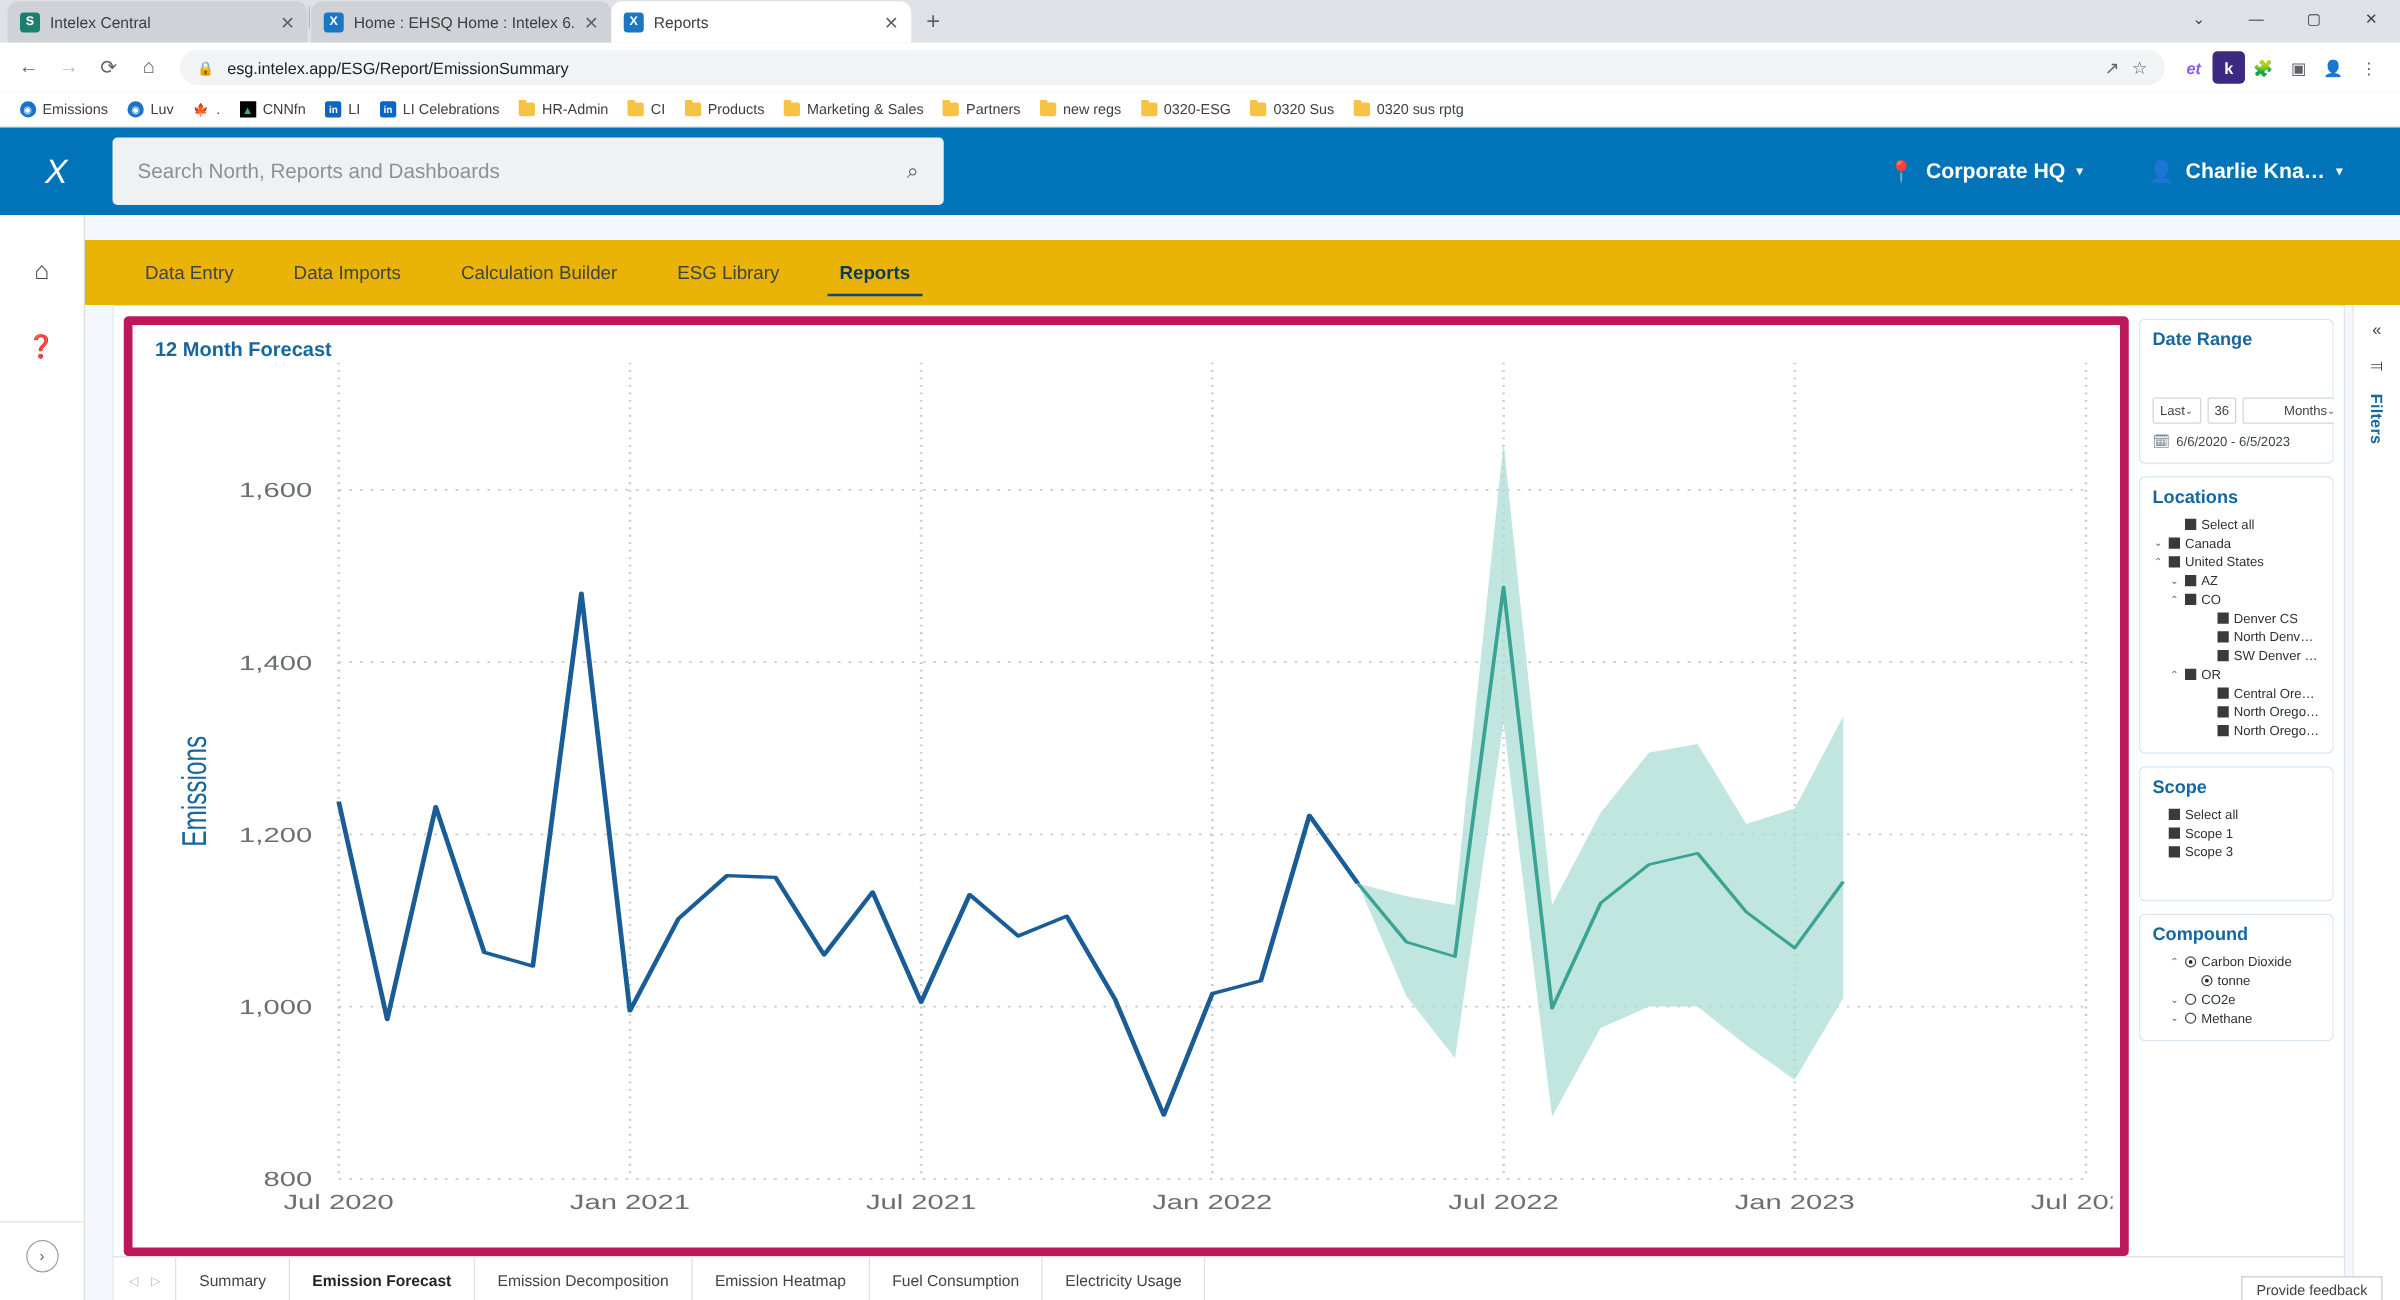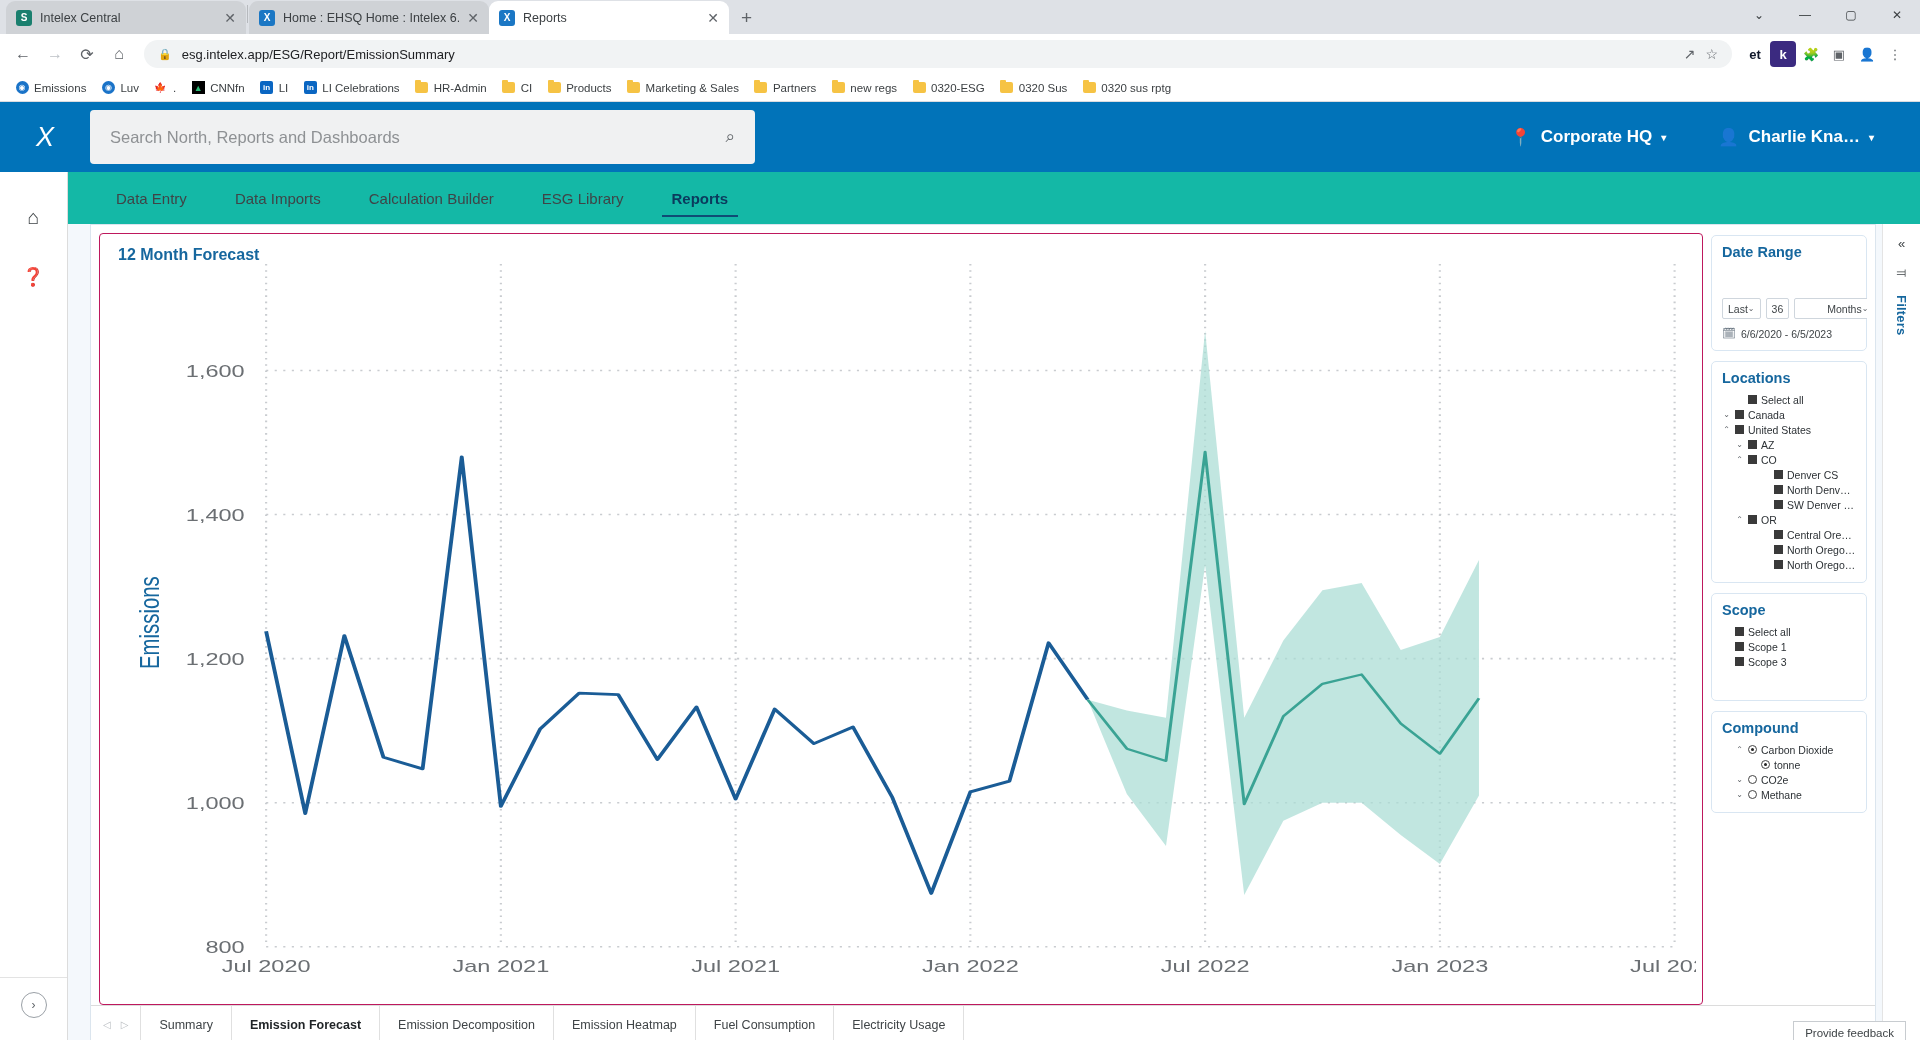--- a/index.html
+++ b/index.html
@@ -103,43 +103,43 @@
   .railicon { width: 34px; height: 34px; display:flex; align-items:center; justify-content:center;
               color: #3f4447; font-size: 20px; margin-bottom: 26px; }
   .railbottom { margin-top: auto; padding: 14px 0 26px; border-top: 1px solid #e3e3e3; width: 100%;
                 display: flex; justify-content: center;}
   .circlebtn { width: 26px; height: 26px; border: 1px solid #9aa0a6; border-radius: 50%;
                display:flex; align-items:center; justify-content:center; font-size: 12px; color:#5f6368;}
 
   .content { flex: 1; display: flex; flex-direction: column; background: #f4f8fc; min-width: 0;}
 
   .tabsrow {
-    height: 52px; background: #14b8a6; display: flex; align-items: flex-start;
-    padding: 0 0 0 24px; gap: 0; flex: none;
+    height: 52px; background: #eab308; display: flex; align-items: flex-start;
+    padding: 0 0 0 24px; gap: 0; flex: none; margin-top: 20px;
   }
   .maintab {
     padding: 0 24px; height: 52px; display: flex; align-items: center;
     font-size: 15px; color: #3f4447; position: relative;
   }
   .maintab.sel { color: #0b3a5d; font-weight: bold; }
   .maintab.sel:after {
     content: ""; position: absolute; left: 14px; right: 14px; bottom: 7px;
     height: 2px; background: #0f4c75;
   }
 
   .reportwrap { flex: 1; display: flex; padding: 0 0 0 22px; min-height: 0; }
   .reportcard {
     flex: 1; background: #fff; border: 1px solid #dbe5ee;
     display: flex; flex-direction: column; min-width: 0;
   }
   .cardtop { flex: 1; display: flex; min-height: 0; padding: 8px 8px 0 8px; gap: 8px; }
 
   
   .chartpane {
-    flex: 1; background: #fff; border: 1px solid #be185d; border-radius: 4px;
+    flex: 1; background: #fff; border: 7px solid #be185d; border-radius: 4px;
     min-width: 0; display: flex; flex-direction: column; padding: 12px 6px 4px 12px;
   }
   .charttitle { font-size: 16px; color: #16679e; font-weight: 600; padding-left: 6px;}
   .chartsvgwrap { flex: 1; min-height: 0; position: relative; }
   .chartsvgwrap svg { width: 100%; height: 100%; display: block; }
 
   
   .filtercol {
     width: 156px; flex: none; display: flex; flex-direction: column; gap: 10px;
     padding-top: 2px; overflow: hidden;
@@ -240,21 +240,21 @@
     <div class="tbicon">⌂</div>
     <div class="omnibox">
       <span style="font-size:11px;">🔒</span>
       <span class="urltext">esg.intelex.app/ESG/Report/EmissionSummary</span>
       <span class="omni-right">
         <span style="font-size:14px;color:#5f6368;">↗</span>
         <span style="font-size:14px;color:#5f6368;">☆</span>
       </span>
     </div>
     <div class="extbar">
-      <div class="extico" style="color:#0f172a;font-weight:bold;">et</div>
+      <div class="extico" style="color:#8b5cf6;font-style:italic;font-weight:bold;">et</div>
       <div class="extico" style="background:#3b2a80;color:#fff;font-weight:bold;">k</div>
       <div class="extico" style="color:#5f6368;">🧩</div>
       <div class="extico" style="color:#5f6368;">▣</div>
       <div class="extico" style="color:#9aa0a6;">👤</div>
       <div class="extico" style="color:#5f6368;">⋮</div>
     </div>
   </div>
 
   <div class="bookmarks">
     <div class="bm">

